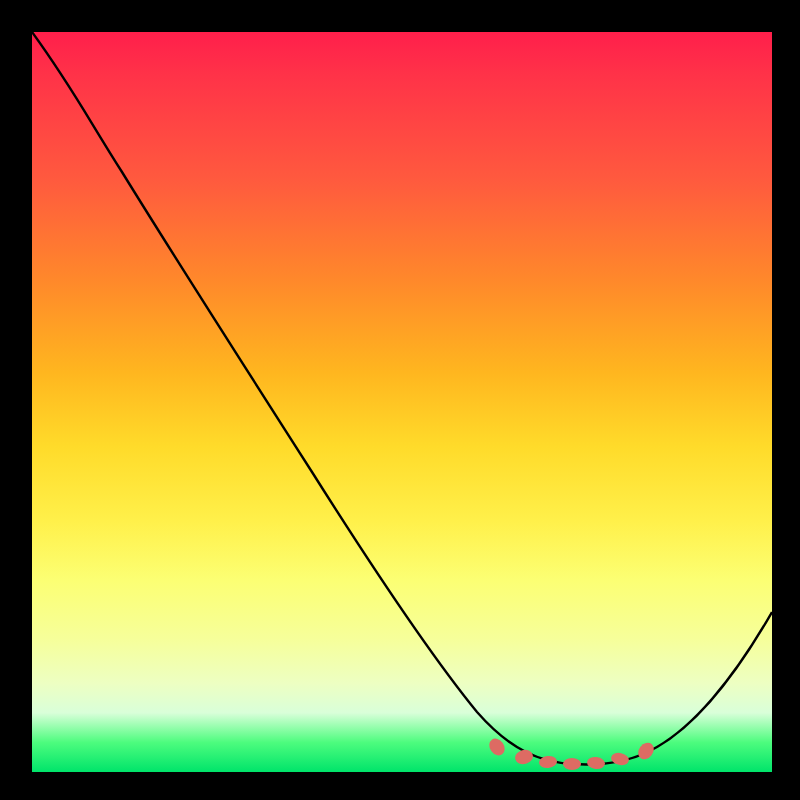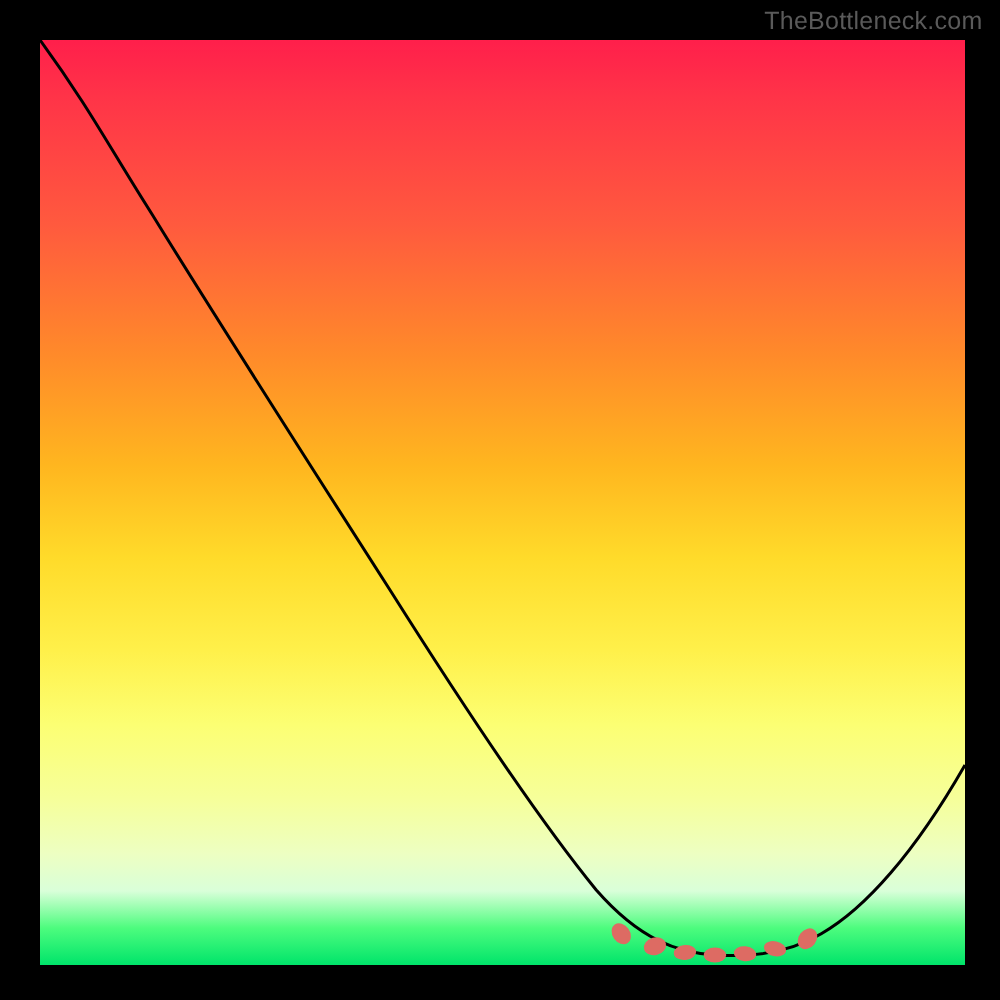--- a/index.html
+++ b/index.html
@@ -54,21 +54,20 @@
     left: 0;
     top: 0;
     width: 100%;
     height: 100%;
   }
 </style>
 </head>
 <body>
 
 <div class="container">
-  <div class="watermark">TheBottleneck.com</div>
   <div class="plot-area">
     <svg class="curve" viewBox="0 0 740 740" preserveAspectRatio="none">
       <path d="M 0 0
                C 40 55, 55 85, 90 140
                C 130 205, 200 315, 280 440
                C 340 535, 400 625, 445 680
                C 480 720, 510 730, 540 732
                C 570 734, 600 730, 625 715
                C 660 695, 700 650, 740 580" fill="none" stroke="#000" stroke-width="2.4"></path>
       <g fill="#dd6b63">

